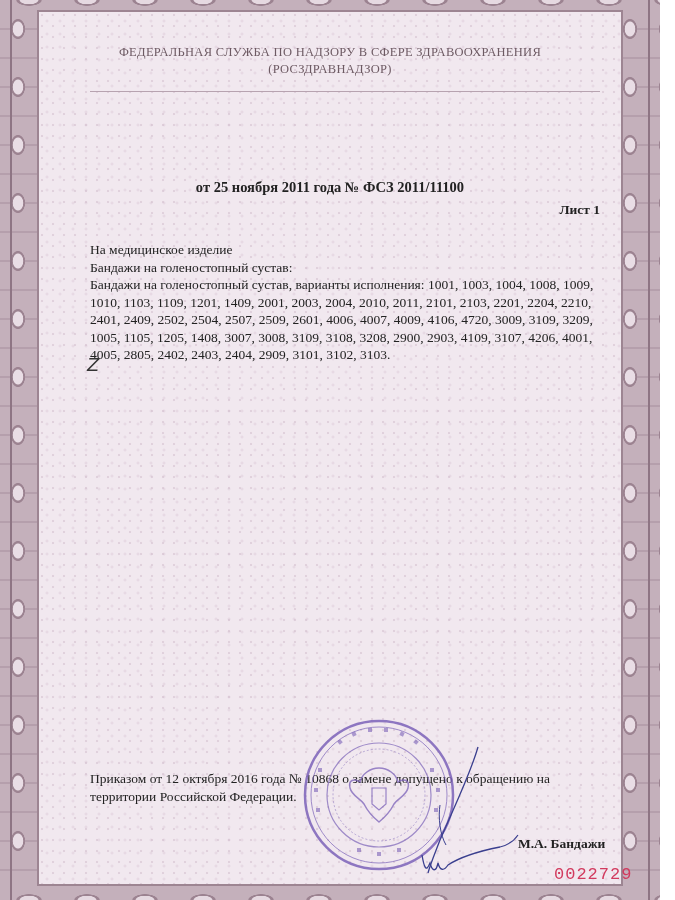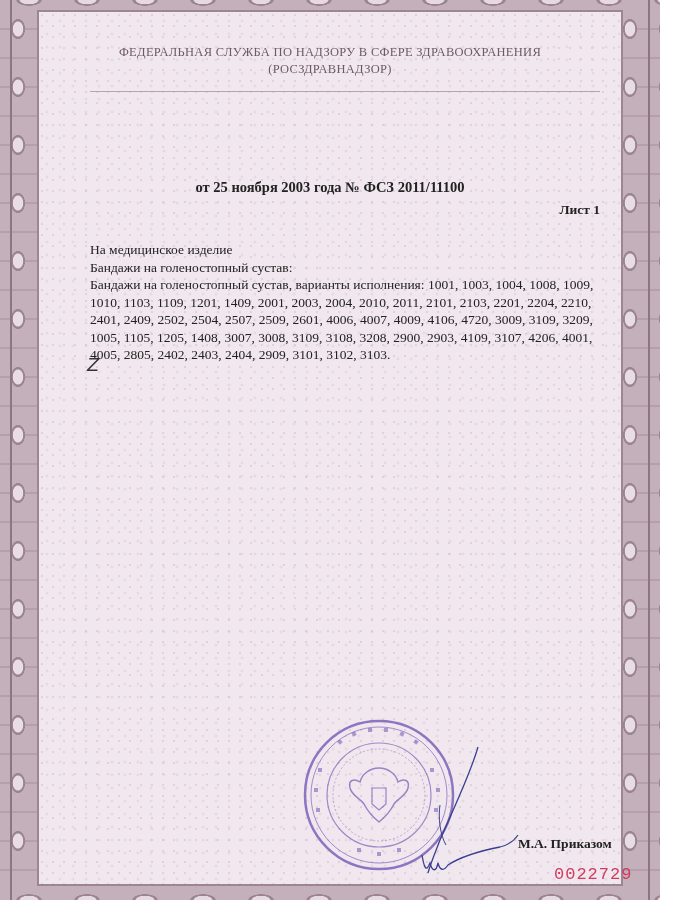--- a/index.html
+++ b/index.html
@@ -128,36 +128,37 @@
 
   <div class="content">
     <div class="agency">
       <div>Федеральная служба по надзору в сфере здравоохранения</div>
       <div>(Росздравнадзор)</div>
     </div>
     <div class="rule"></div>
 
 
     <div class="dateline">
-      <span>от 25 ноября 2003 года</span>
+      <span>от 25 ноября 2011 года</span>
       <span class="num">№ ФСЗ 2011/11100</span>
     </div>
 
     <div class="sheet-no">Лист 1</div>
 
     <div class="body-text">
       <div>На медицинское изделие</div>
       <div class="bold">Бандажи на голеностопный сустав:</div>
       <div><span>Бандажи на голеностопный сустав, варианты исполнения:</span> <span>1001, 1003, 1004, 1008, 1009, 1010, 1103, 1109, 1201, 1409, 2001, 2003, 2004, 2010, 2011, 2101, 2103, 2201, 2204, 2210, 2401, 2409, 2502, 2504, 2507, 2509, 2601, 4006, 4007, 4009, 4106, 4720, 3009, 3109, 3209, 1005, 1105, 1205, 1408, 3007, 3008, 3109, 3108, 3208, 2900, 2903, 4109, 3107, 4206, 4001, 4005, 2805, 2402, 2403, 2404, 2909, 3101, 3102, 3103.</span></div>
     </div>
 
     <div class="mark">Z</div>
 
+    <div class="order">Приказом от 12 октября 2016 года № 10868 о замене допущено к обращению на территории Российской Федерации.</div>
 
-    <div class="signer-name">М.А. Приказом</div>
+    <div class="signer-name">М.А. Бандажи</div>
 
     <svg class="stamp" viewBox="0 0 155 155">
       <circle cx="77" cy="77" r="74" fill="none" stroke="#7b62b8" stroke-width="2.5" opacity="0.85"></circle>
       <circle cx="77" cy="77" r="68" fill="none" stroke="#7b62b8" stroke-width="1" opacity="0.7"></circle>
       <circle cx="77" cy="77" r="52" fill="none" stroke="#7b62b8" stroke-width="1.2" opacity="0.7"></circle>
       <circle cx="77" cy="77" r="46" fill="none" stroke="#7b62b8" stroke-width="0.8" stroke-dasharray="2 2" opacity="0.6"></circle>
       <path d="M77 50 C68 50 60 56 58 64 C52 60 46 62 48 70 C50 78 58 80 62 86 C66 94 72 100 77 104 C82 100 88 94 92 86 C96 80 104 78 106 70 C108 62 102 60 96 64 C94 56 86 50 77 50 Z" fill="none" stroke="#7b62b8" stroke-width="1.5" opacity="0.75"></path>
       <path d="M70 70 L84 70 L84 86 L77 92 L70 86 Z" fill="none" stroke="#7b62b8" stroke-width="1.2" opacity="0.75"></path>
       <g fill="#7b62b8" opacity="0.6">
         <rect x="36" y="22" width="4" height="4" transform="rotate(-40 38 24)"></rect>

